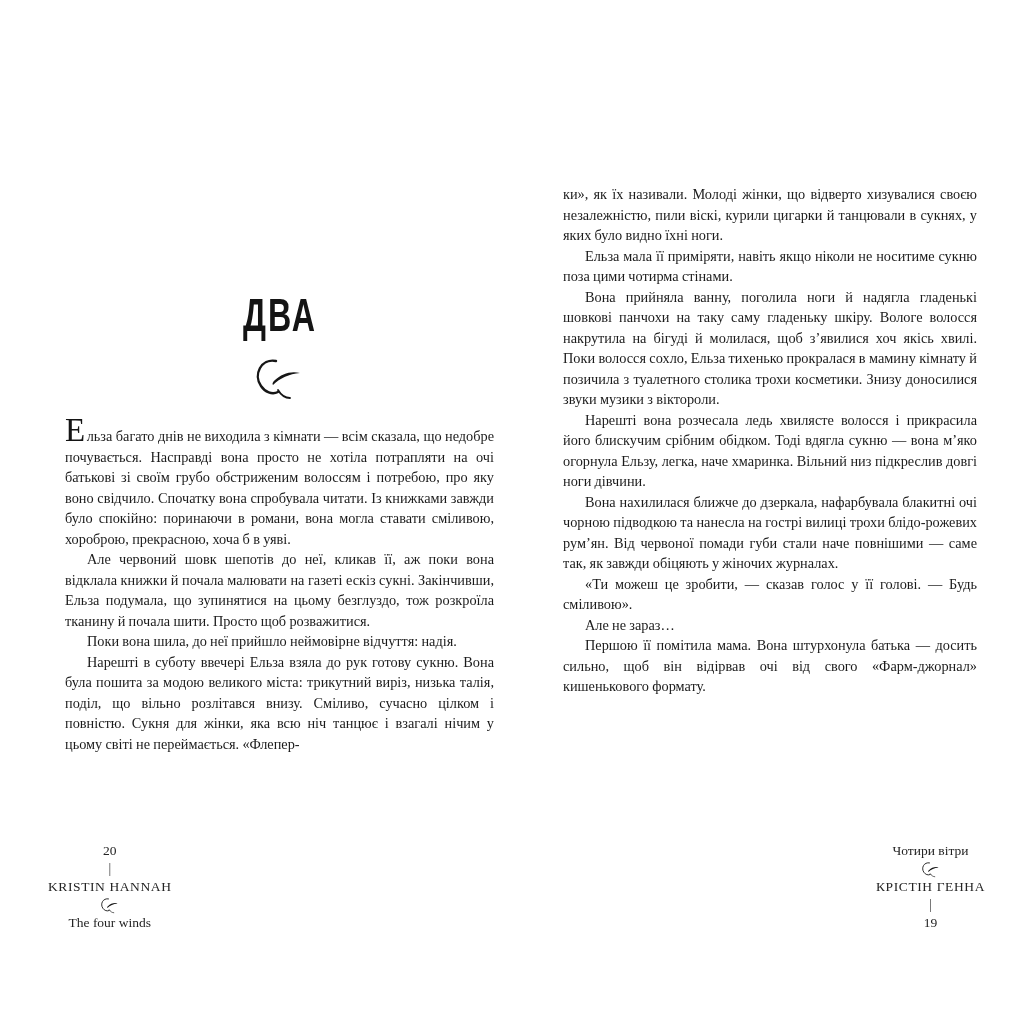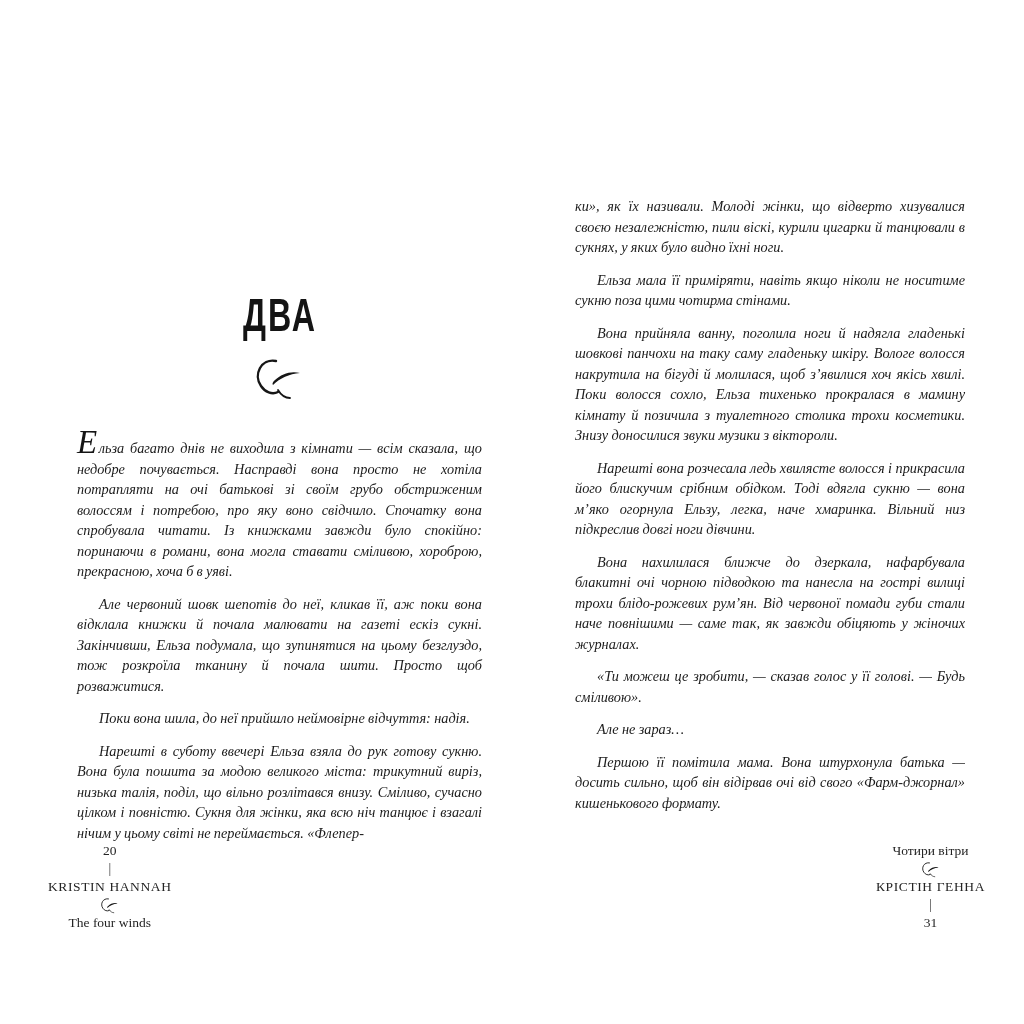--- a/index.html
+++ b/index.html
@@ -26,21 +26,21 @@
   }
   .text-col{
     position:absolute;
     font-size:14.3px;line-height:20.5px;
     text-align:justify;
     word-spacing:-0.3px;
     hyphens:auto;
   }
   #left-text{left:65px;top:426px;width:429px;}
   #right-text{left:563px;top:184px;width:414px;}
-  .text-col p{margin:12px;text-indent:22px;font-style:italic;}
+  .text-col p{margin:0;text-indent:22px;}
   .text-col p.noindent{text-indent:0;}
   .initial{
     font-size:33px;line-height:0;letter-spacing:0.5px;
     margin-right:1px;color:#141414;
   }
   .folio{
     position:absolute;top:842px;
     font-size:13.5px;line-height:18px;color:#242424;
     display:flex;align-items:center;white-space:nowrap;flex-direction:column;
   }
@@ -105,14 +105,14 @@
   <span>The four winds</span>
 </div>
 
 <div id="footer-right" class="folio">
   <span>Чотири вітри</span>
   <svg class="bird-sm" viewBox="0 0 56 48">
       <use href="#bird"></use>
     </svg>
   <span class="caps">КРІСТІН ГЕННА</span>
   <span class="bar">|</span>
-  <span>31</span>
+  <span>19</span>
 </div>
 
 </body></html>

